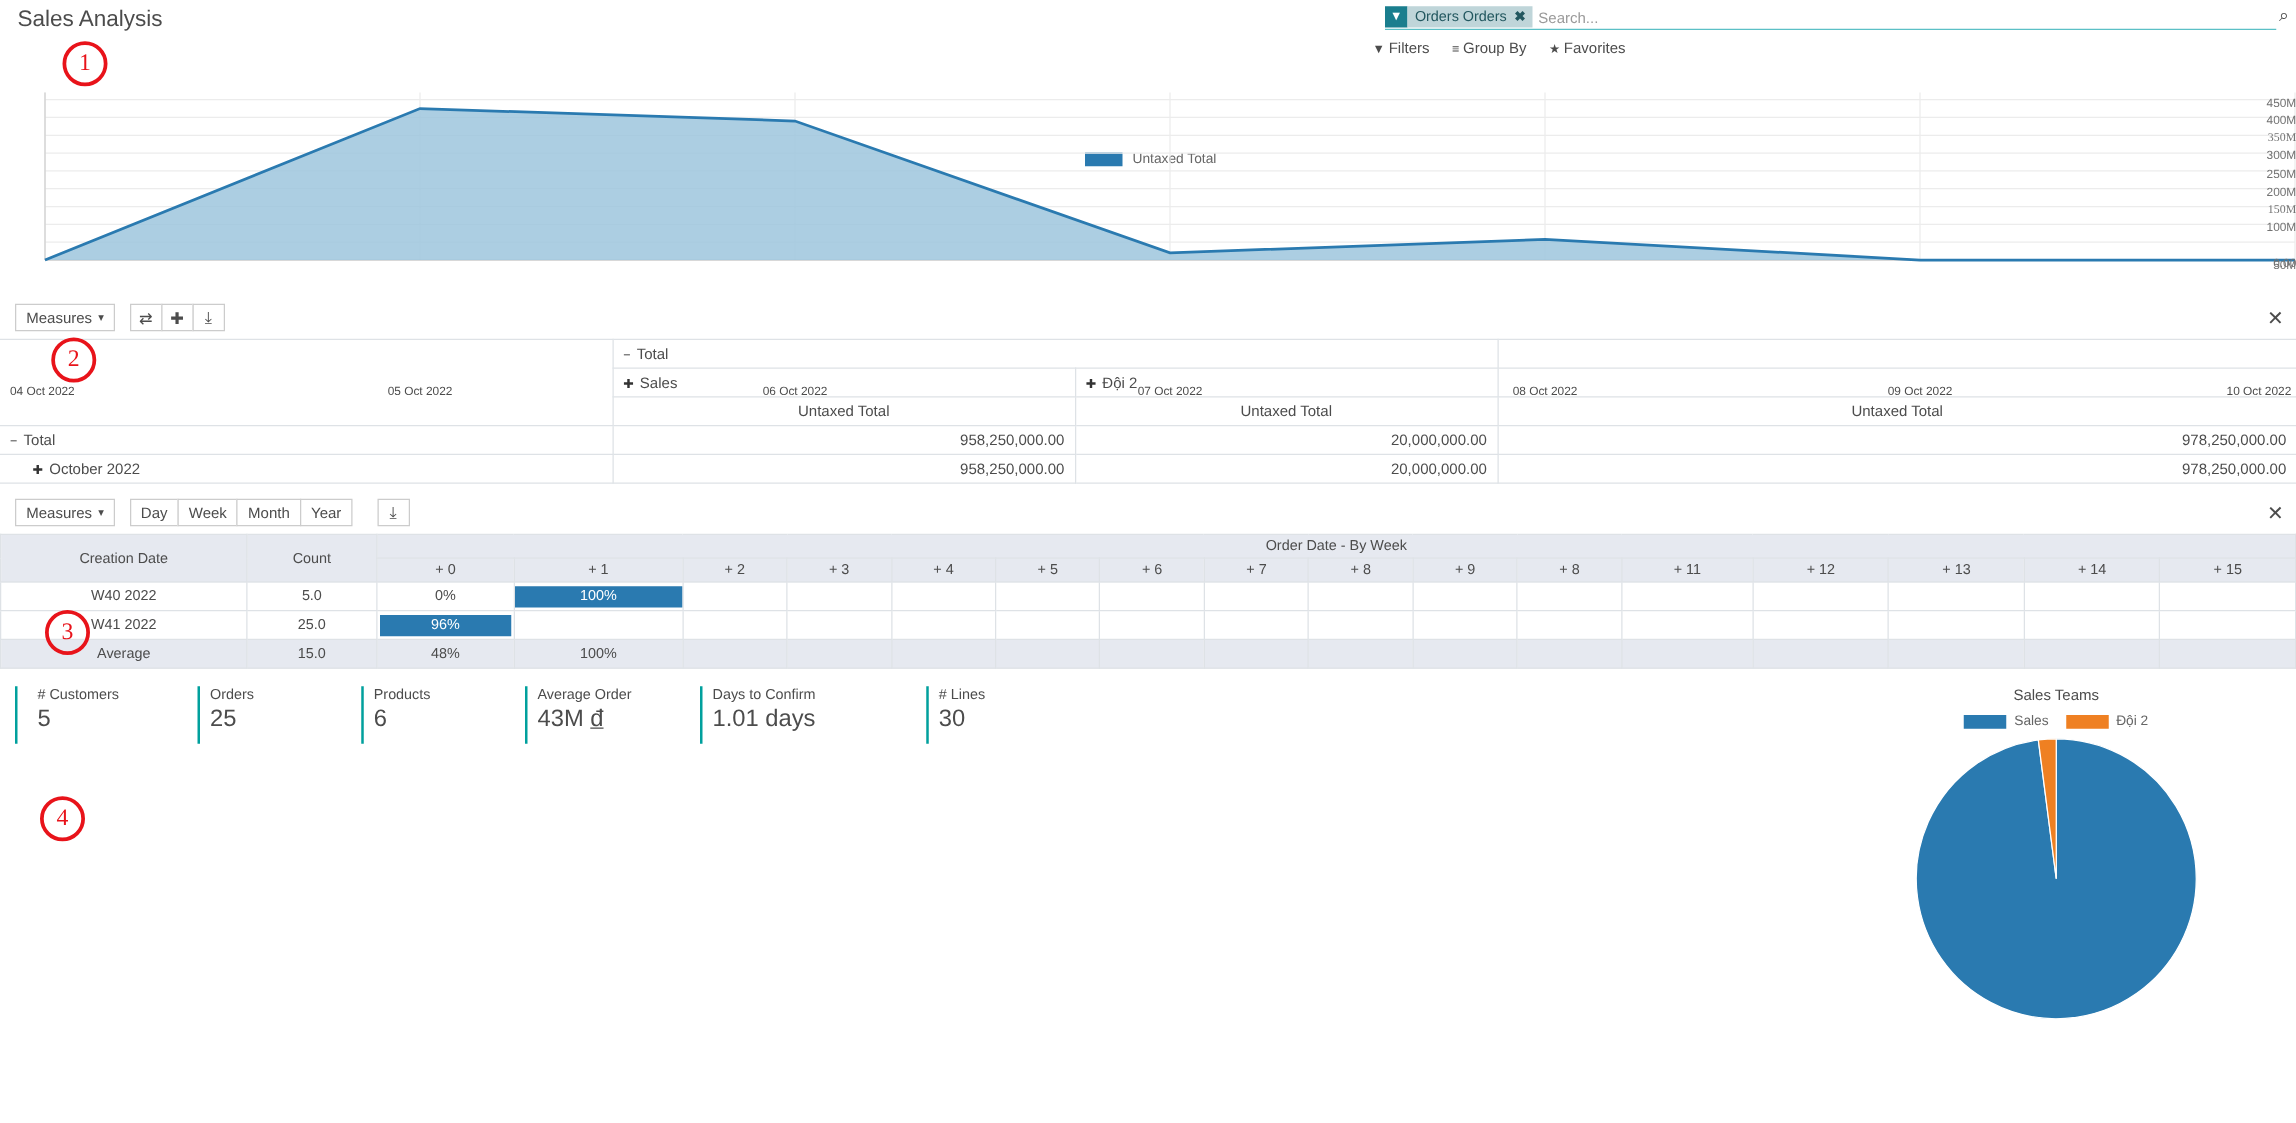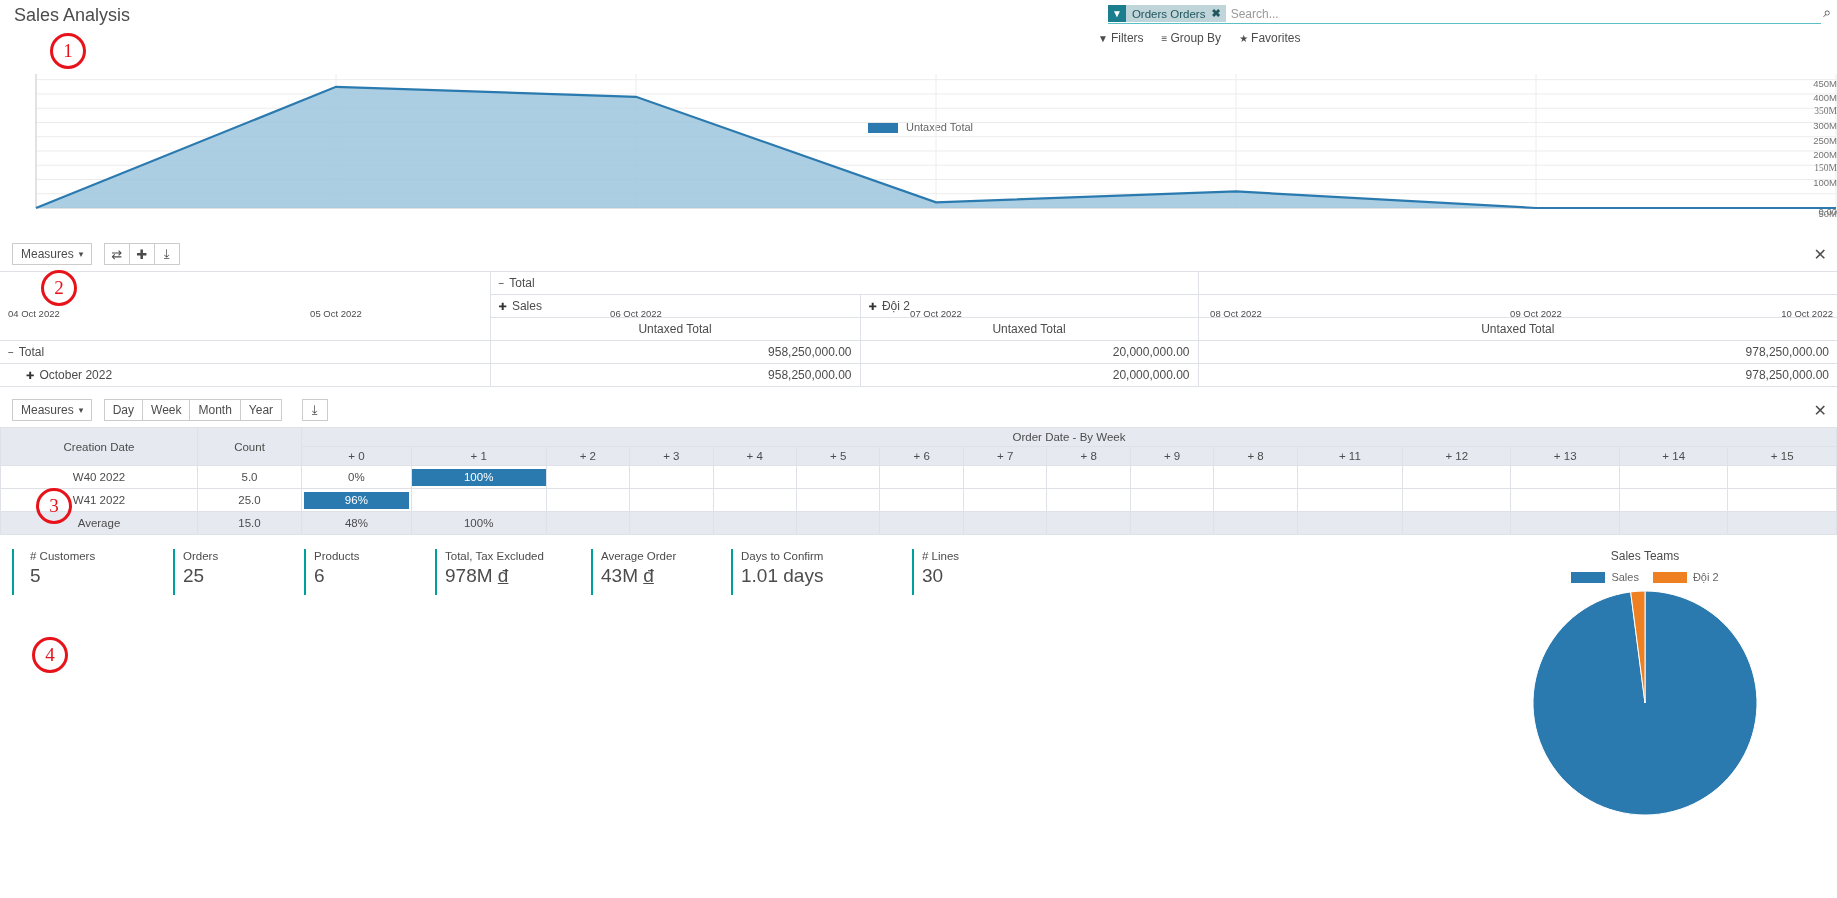--- a/index.html
+++ b/index.html
@@ -374,35 +374,31 @@
         <td></td>
         <td></td>
         <td></td>
         <td></td>
       </tr>
     </tbody>
 </table>
 
 <div class="kpis">
   <div id="kpi-host" style="display:flex">
-      <div class="kpi" style="width: 161px; padding-left: 16px;">
+      <div class="kpi" style="width: 146px; padding-left: 16px;">
         <div class="kpi-lbl"># Customers</div>
       <div class="kpi-val">5</div>
       </div>
       <div class="kpi" style="width: 131px;">
         <div class="kpi-lbl">Orders</div>
       <div class="kpi-val">25</div>
       </div>
       <div class="kpi" style="width: 131px;">
         <div class="kpi-lbl">Products</div>
       <div class="kpi-val">6</div>
-      </div>
-      <div class="kpi" style="width: 156px;">
-        <div class="kpi-lbl">Total, Tax Excluded</div>
-      <div class="kpi-val">978M <u>đ</u></div>
       </div>
       <div class="kpi" style="width: 140px;">
         <div class="kpi-lbl">Average Order</div>
       <div class="kpi-val">43M <u>đ</u></div>
       </div>
       <div class="kpi" style="width: 181px;">
         <div class="kpi-lbl">Days to Confirm</div>
       <div class="kpi-val">1.01 days</div>
       </div>
       <div class="kpi" style="width: 220px;">

